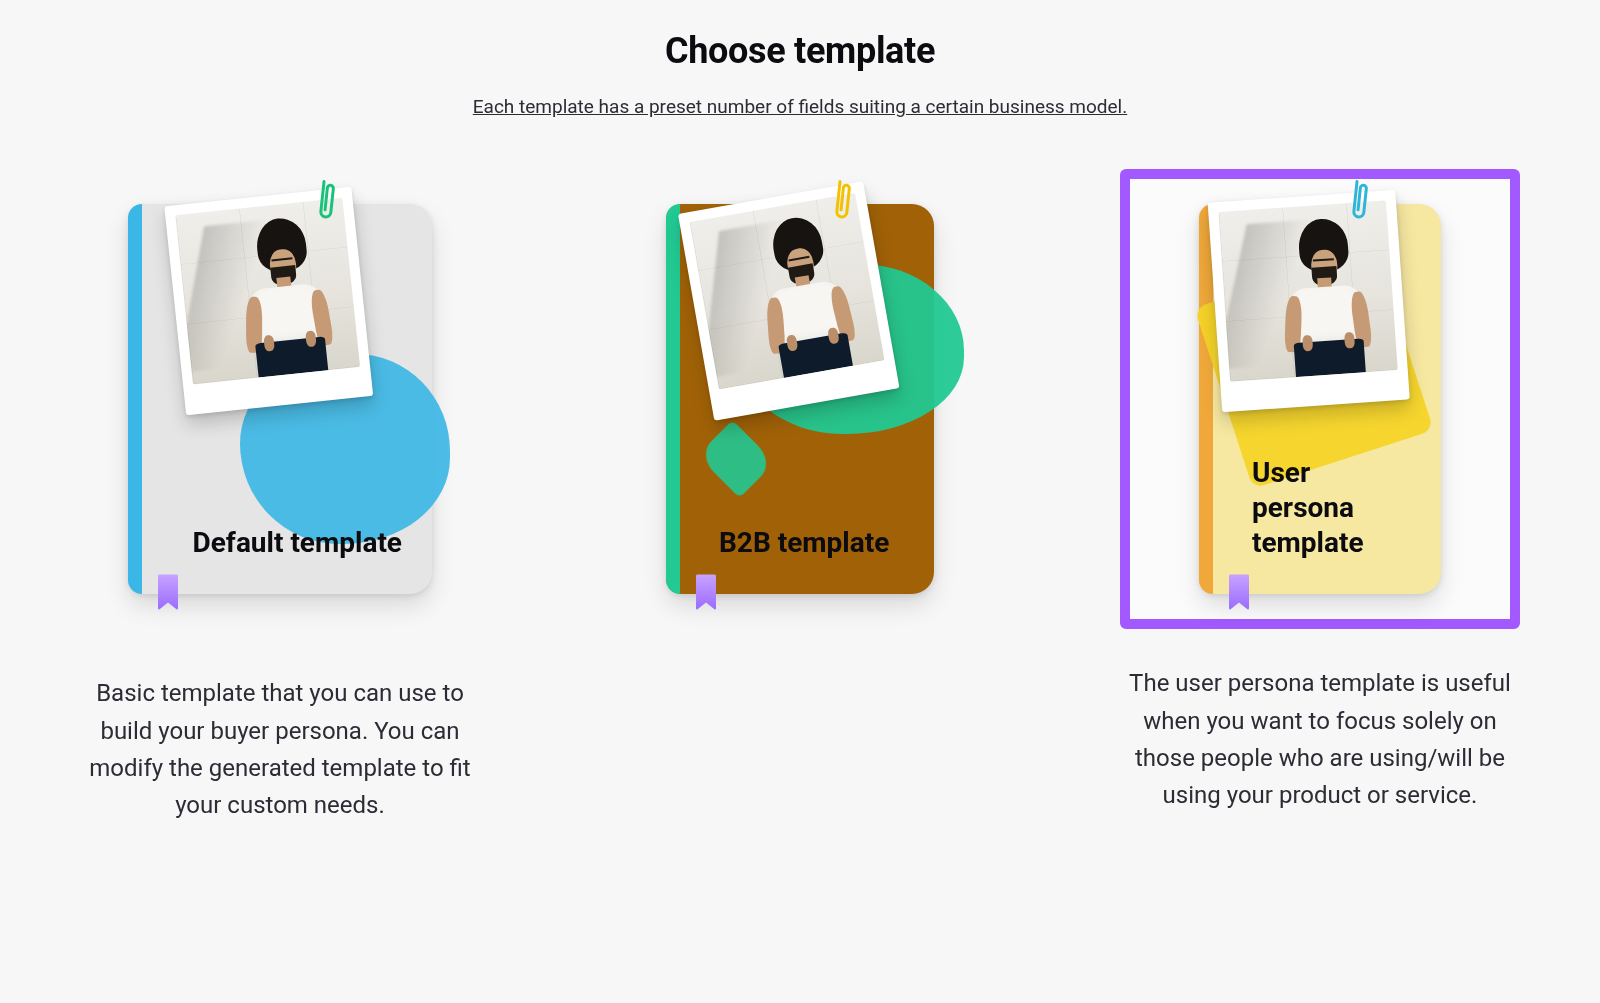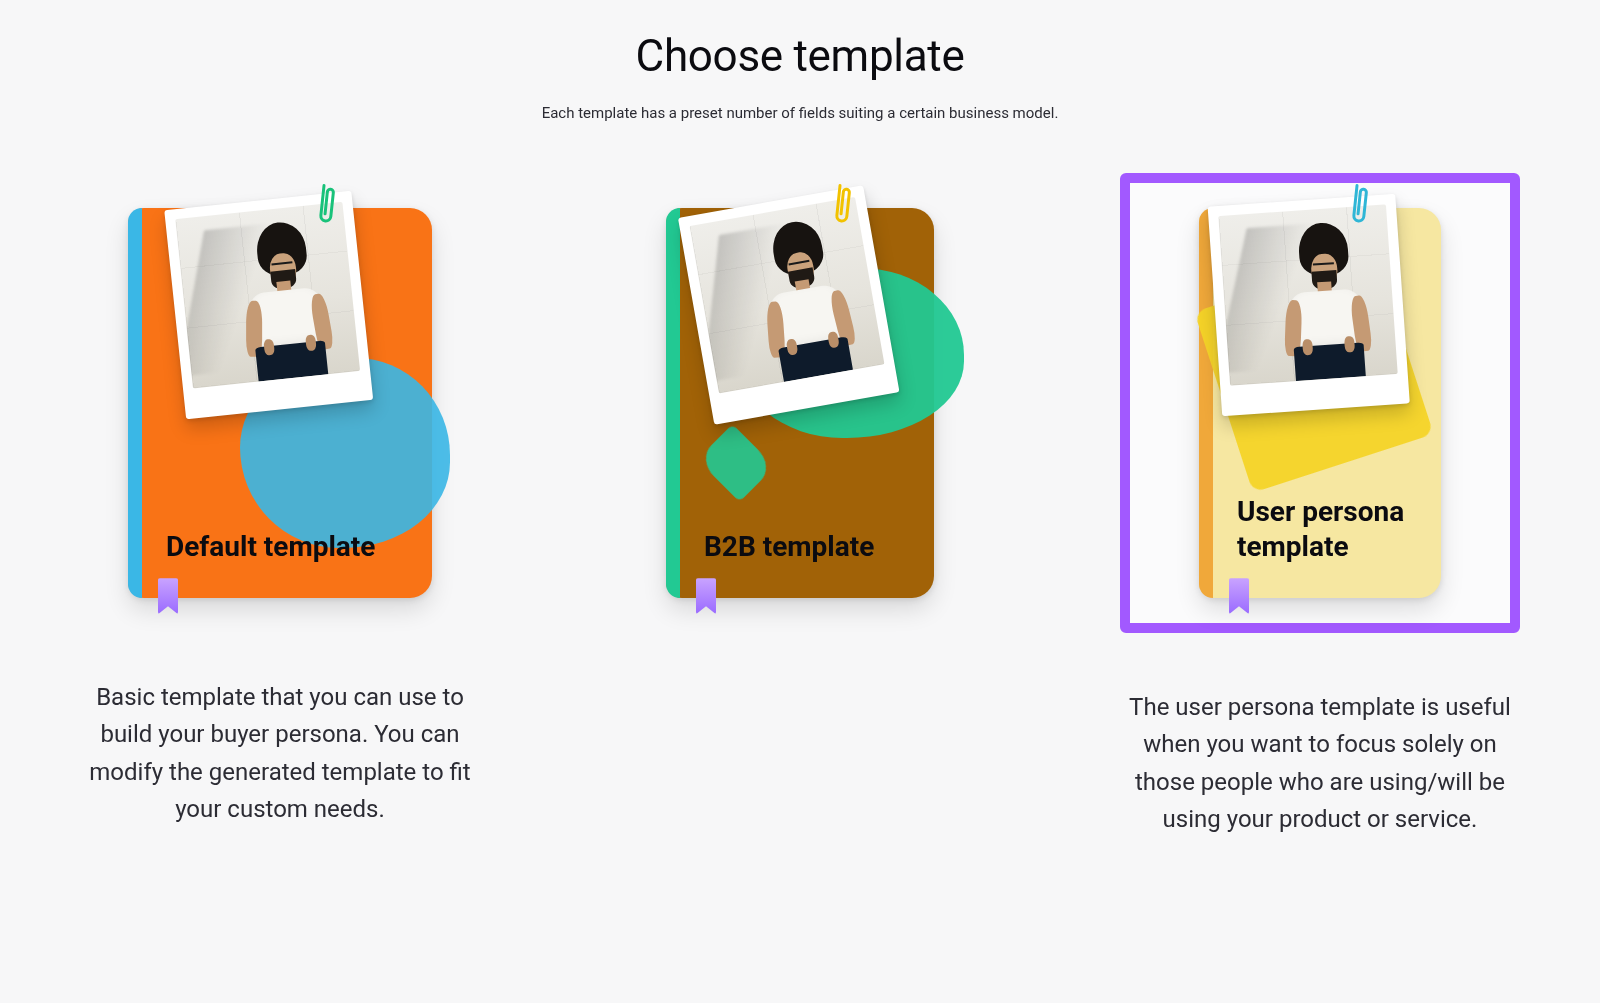--- a/index.html
+++ b/index.html
@@ -14,32 +14,33 @@
   .page {
     width: 100%;
     height: 100%;
     padding: 30px 20px 0 20px;
     display: flex;
     flex-direction: column;
     align-items: center;
   }
 
   .page-title {
-    font-size: 44px;
-    font-weight: 400;
+    font-size: 36px;
+    font-weight: 700;
     color: #0b0b10;
     letter-spacing: -0.3px;
   }
   .page-subtitle {
     margin-top: 20px;
-    font-size: 15px;
+    font-size: 19px;
     color: #2c2c34;
     text-align: center;
     line-height: 1.55;
     max-width: 1000px;
+    text-decoration: underline;
   }
 
   .cards-row {
     margin-top: 48px;
     width: 100%;
     display: flex;
     justify-content: center;
     gap: 120px;
   }
 
@@ -81,21 +82,21 @@
     width: 14px;
     border-radius: 16px 0 0 16px;
   }
   .book-blob {
     position: absolute;
     border-radius: 50% 46% 52% 48% / 48% 52% 46% 54%;
     filter: blur(0.3px);
   }
   .book-title {
     position: absolute;
-    left: 38px;
+    left: 53px;
     bottom: 34px;
     right: 30px;
     font-size: 28px;
     font-weight: 700;
     line-height: 1.25;
     color: #0b0b10;
   }
   .bookmark {
     position: absolute;
     left: 30px;
@@ -134,21 +135,21 @@
   .paperclip svg { width: 100%; height: 100%; display:block; }
 
   .card-desc {
     margin-top: 46px;
     font-size: 24px;
     color: #2c2c34;
     text-align: center;
     line-height: 1.55;
     padding: 0 4px;
   }
-  .card-frame.selected + .card-desc { margin-top: 56px; }
+  .card-frame.selected + .card-desc { margin-top: 36px; }
 
   
   .photo { background: linear-gradient(180deg,#efeeea 0%, #e6e4dd 55%, #d9d6cc 100%); }
   .tile-lines {
     position:absolute; inset:0;
     background:
       repeating-linear-gradient(90deg, rgba(0,0,0,0.08) 0 1px, transparent 1px 64px),
       repeating-linear-gradient(0deg, rgba(0,0,0,0.06) 0 1px, transparent 1px 60px);
     opacity:.55;
   }
@@ -200,21 +201,21 @@
     position:absolute; bottom:0; left:10%; width:80%; height:22%;
     background:#0e1b2b; border-radius:8% 8% 0 0;
   }
   .hand-l, .hand-r {
     position:absolute; bottom:16%; width:12%; height:10%;
     background:#b98e68; border-radius:40%;
   }
   .hand-l { left:20%; }
   .hand-r { right:20%; }
 </style>
-<style>.book-0{ width:304px; background:#f97316; }
+<style>.book-0{ width:304px; background:#e5e5e5;text-align:right; }
 .spine-0{ background:#3ab7e6; }
 .clip-stroke-0{ stroke:#19c27a; }
 .pol-0{ top:-8px; left:50%; transform:translateX(-56%) rotate(-6deg); }
 .clip-0{ top:-30px; left:62%; transform:rotate(6deg); }
 .book-1{ width:268px; background:#a16207; }
 .spine-1{ background:#22c993; }
 .clip-stroke-1{ stroke:#f2c200; }
 .pol-1{ top:-8px; left:50%; transform:translateX(-56%) rotate(-10deg); }
 .clip-1{ top:-30px; left:62%; transform:rotate(6deg); }
 .book-2{ width:242px; background:#f6e7a1; }

